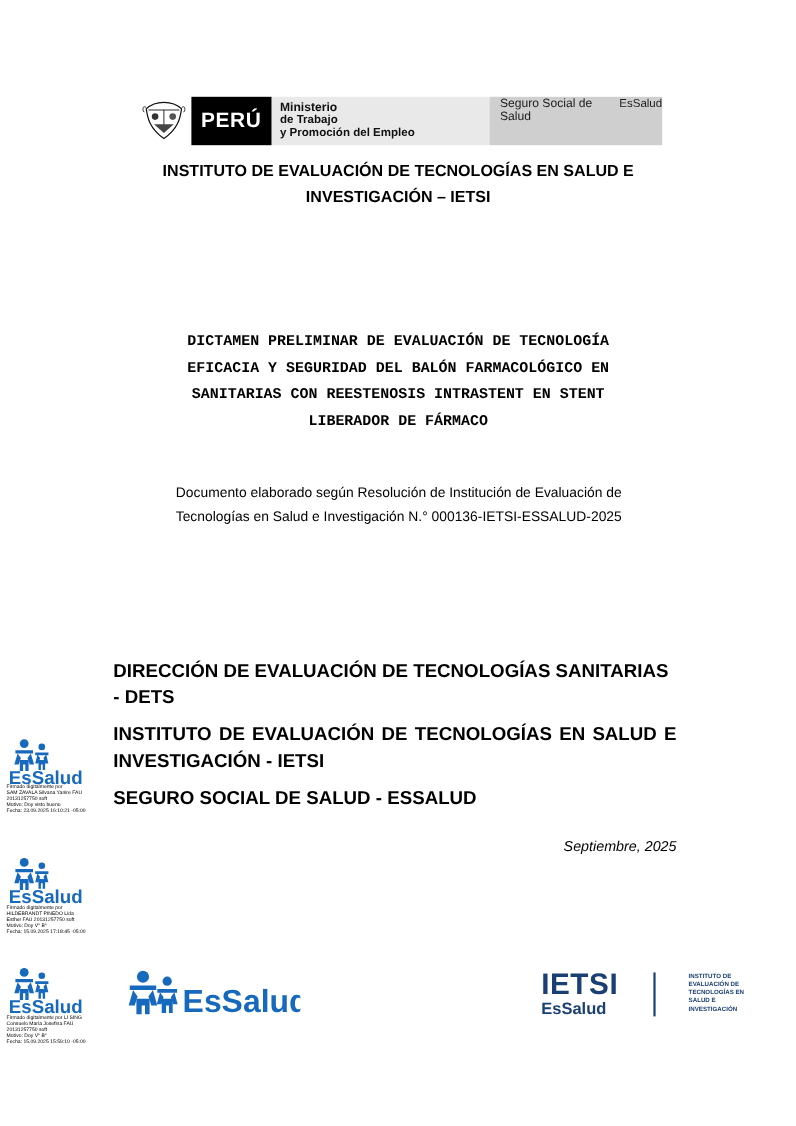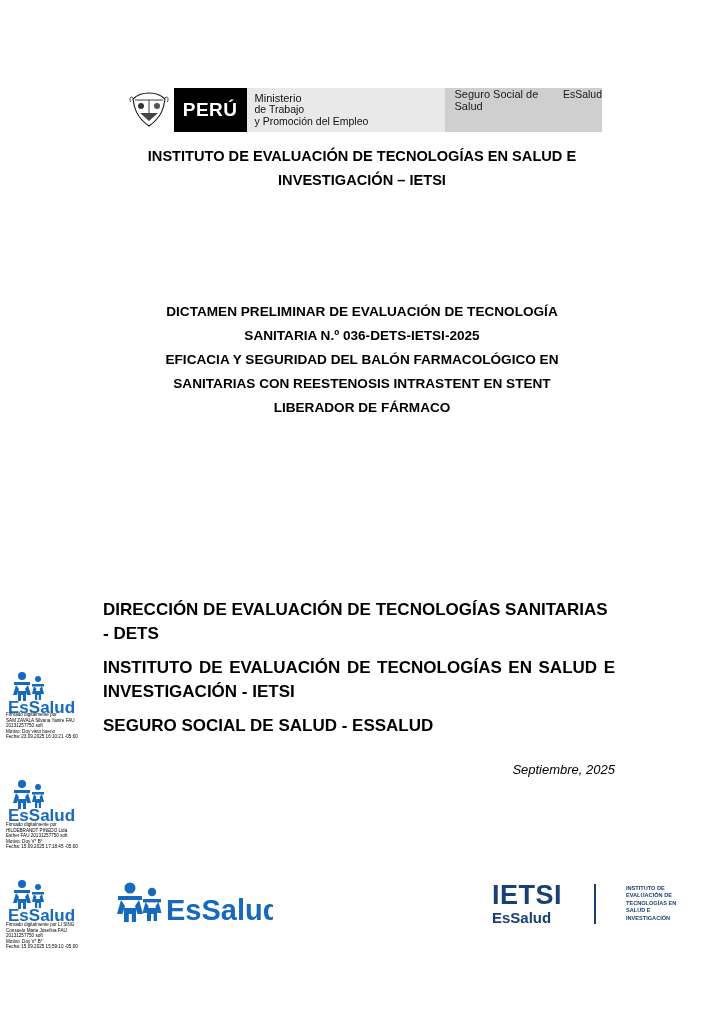--- a/index.html
+++ b/index.html
@@ -55,21 +55,21 @@
   .banner-ministerio {
     flex: 0 0 190px;
     background: #e9e9e9;
     color: #111111;
     display: flex;
     flex-direction: column;
     justify-content: center;
     padding-left: 8px;
     font-size: 10.5px;
     line-height: 11.6px;
-    font-weight: normal;
+    font-weight: bold;
   }
   .banner-ministerio .l1 { font-size: 11px; }
   .banner-essalud {
     flex: 1 1 auto;
     background: #cfcfcf;
     color: #1b1b1b;
     display: flex;
     flex-direction: row;
     justify-content: center;
     padding-left: 10px;
@@ -92,20 +92,21 @@
 
   .dictamen {
     position: absolute;
     left: 92px;
     top: 300px;
     width: 540px;
     text-align: center;
     font-weight: bold;
     font-size: 13.6px;
     line-height: 24px;
+    font-family: Liberation Mono, monospace;
   }
 
   .resolucion {
     position: absolute;
     left: 110px;
     top: 437px;
     width: 505px;
     text-align: center;
     font-size: 12.6px;
     line-height: 22px;
@@ -238,26 +239,29 @@
     </div>
   </div>
 
   <div class="institute-title">
     <div>INSTITUTO DE EVALUACIÓN DE TECNOLOGÍAS EN SALUD E</div>
     <div>INVESTIGACIÓN – IETSI</div>
   </div>
 
   <div class="dictamen">
     <div>DICTAMEN PRELIMINAR DE EVALUACIÓN DE TECNOLOGÍA</div>
-    <div>SANITARIA N.º 036-DETS-IETSI-2025</div>
     <div>EFICACIA Y SEGURIDAD DEL BALÓN FARMACOLÓGICO EN</div>
     <div>SANITARIAS CON REESTENOSIS INTRASTENT EN STENT</div>
     <div>LIBERADOR DE FÁRMACO</div>
   </div>
 
+  <div class="resolucion">
+    <div>Documento elaborado según Resolución de Institución de Evaluación de</div>
+    <div>Tecnologías en Salud e Investigación N.° 000136-IETSI-ESSALUD-2025</div>
+  </div>
 
   <div class="direction">
     <p>DIRECCIÓN DE EVALUACIÓN DE TECNOLOGÍAS SANITARIAS - DETS</p>
     <p class="justified">INSTITUTO DE EVALUACIÓN DE TECNOLOGÍAS EN SALUD E</p>
     <p style="margin-top:-10px;">INVESTIGACIÓN - IETSI</p>
     <p>SEGURO SOCIAL DE SALUD - ESSALUD</p>
   </div>
 
   <div class="date">Septiembre, 2025</div>
 

